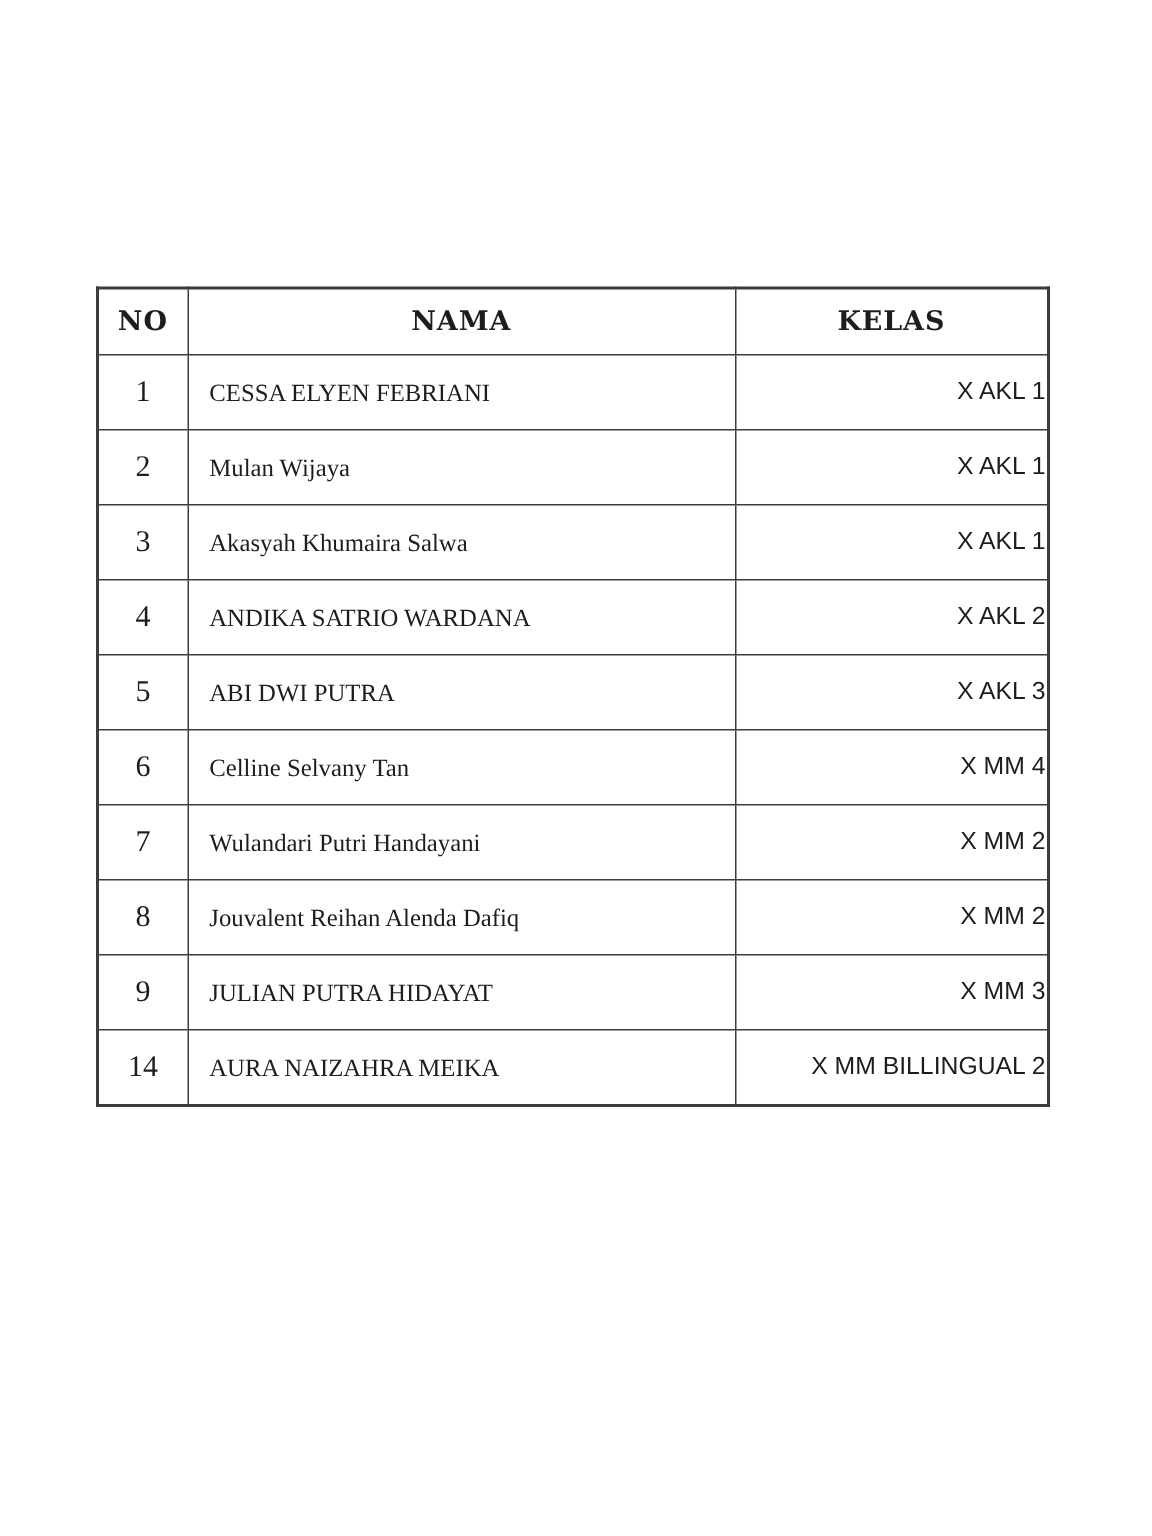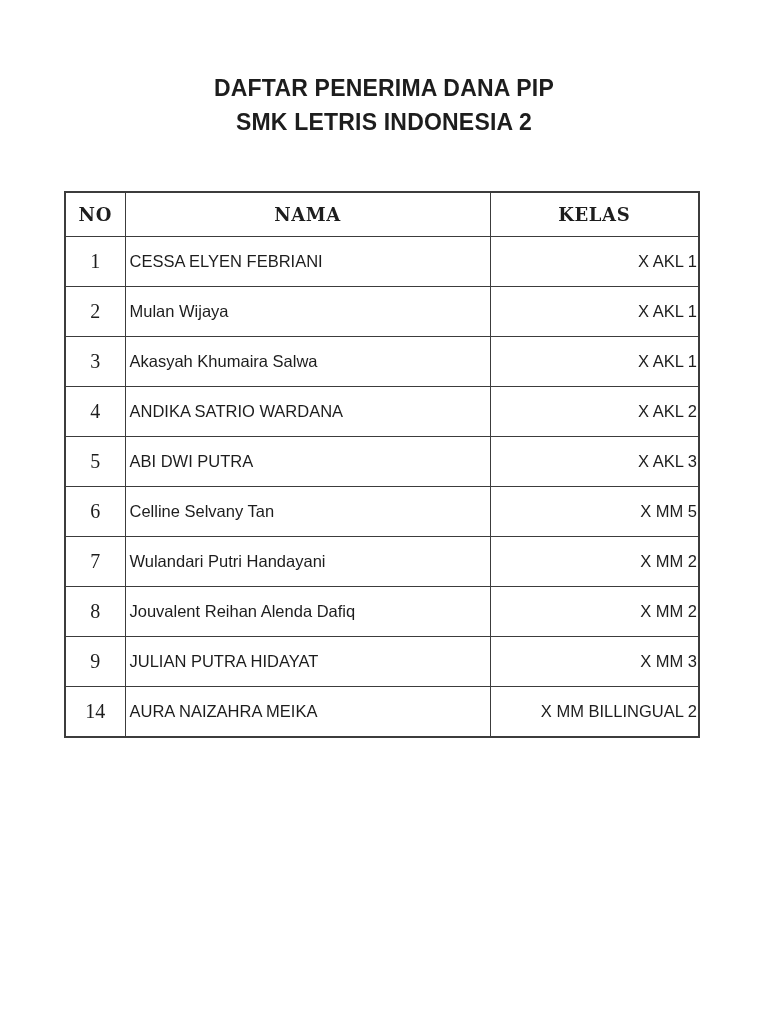--- a/index.html
+++ b/index.html
@@ -61,39 +61,35 @@
     margin-left: 12px;
   }
   .doc-table td { height: 47px; }
   td.no {
     text-align: center;
     font-family: "Liberation Serif", serif;
     font-size: 20px;
   }
   td.nama {
     text-align: left;
-    padding-left: 4px;
-    font-family: Liberation Sans, sans-serif;
+    padding-left: 14px;
+    font-family: Liberation Serif, serif;
     font-size: 16.5px;
   }
   td.kelas {
     text-align: right;
     font-family: "Liberation Sans", sans-serif;
     font-size: 16.5px;
   }
 </style>
 </head>
 <body>
 
 <div class="page">
 
-  <div class="title-block">
-    <div class="title-line">DAFTAR PENERIMA DANA PIP</div>
-    <div class="title-line">SMK LETRIS INDONESIA 2</div>
-  </div>
 
   <table class="doc-table">
     <colgroup>
       <col class="c-no">
       <col class="c-nama">
       <col class="c-kelas">
     </colgroup>
     <thead>
       <tr>
         <th>NO</th>
@@ -123,21 +119,21 @@
           <td class="kelas">X AKL 2</td>
         </tr>
         <tr>
           <td class="no">5</td>
           <td class="nama">ABI DWI PUTRA</td>
           <td class="kelas">X AKL 3</td>
         </tr>
         <tr>
           <td class="no">6</td>
           <td class="nama">Celline Selvany Tan</td>
-          <td class="kelas">X MM 5</td>
+          <td class="kelas">X MM 4</td>
         </tr>
         <tr>
           <td class="no">7</td>
           <td class="nama">Wulandari Putri Handayani</td>
           <td class="kelas">X MM 2</td>
         </tr>
         <tr>
           <td class="no">8</td>
           <td class="nama">Jouvalent Reihan Alenda Dafiq</td>
           <td class="kelas">X MM 2</td>

